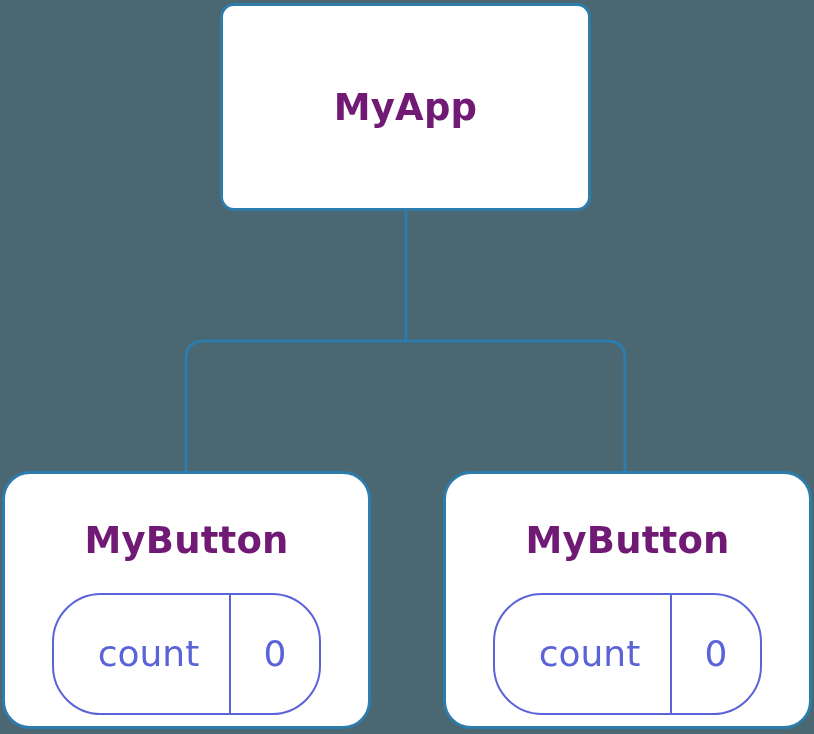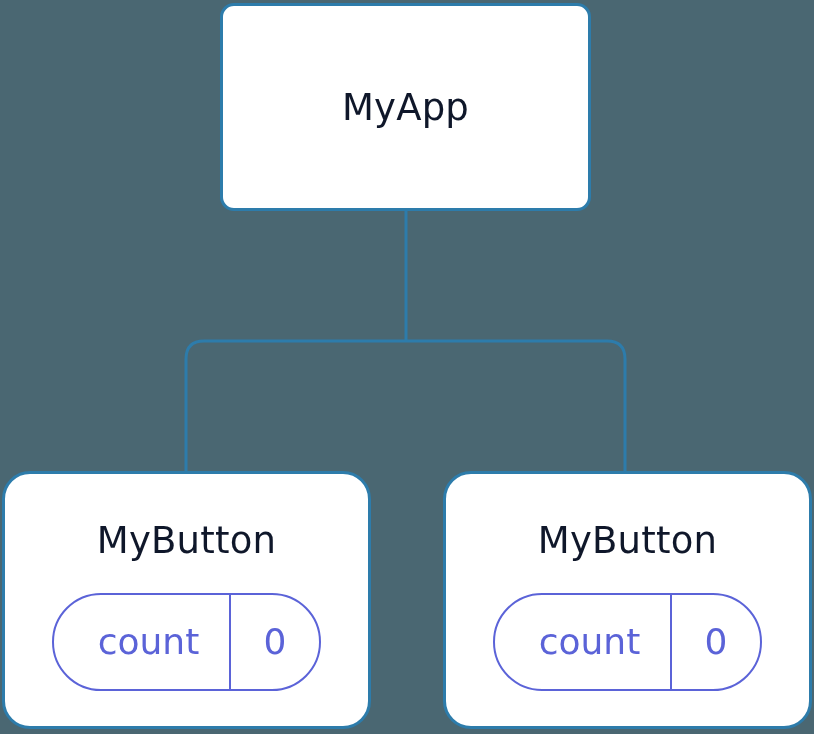--- a/index.html
+++ b/index.html
@@ -54,34 +54,34 @@
   }
   .node-child-left {
     left: 2px;
     width: 369px;
   }
   .node-child-right {
     left: 443px;
     width: 369px;
   }
   .node-title {
-    color: #0f172a;
+    color: #701a75;
     font-size: 37px;
-    font-weight: 400;
+    font-weight: 700;
     letter-spacing: 0.2px;
     line-height: 1;
     white-space: nowrap;
   }
   .node-child .node-title {
     margin-top: 48px;
   }
   
   .state-pill {
     margin-top: 34px;
-    height: 98px;
+    height: 122px;
     min-width: 265px;
     border: 2px solid #5b63d8;
     border-radius: 49px;
     box-sizing: border-box;
     display: flex;
     align-items: stretch;
     background: #ffffff;
     overflow: hidden;
   }
   .state-key,

